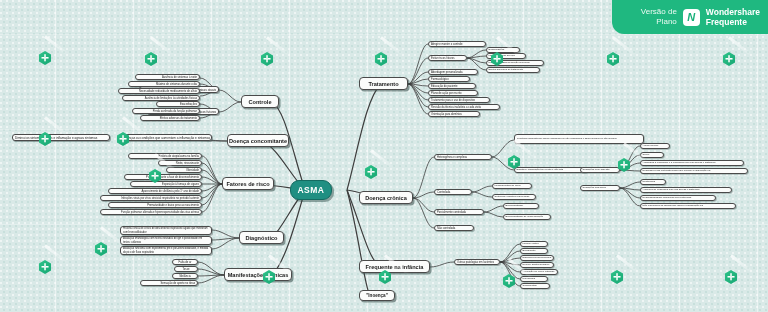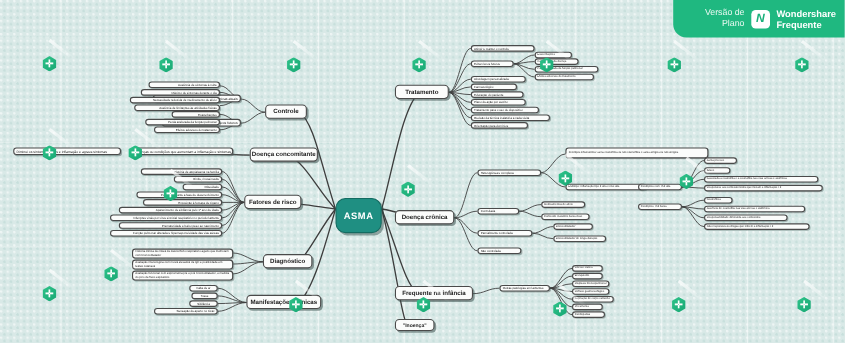--- a/index.html
+++ b/index.html
@@ -196,21 +196,21 @@
       <path d="M500 262 C 508 262 512 244 520 244"></path>
       <path d="M500 262 C 508 262 512 251 520 251"></path>
       <path d="M500 262 C 508 262 512 258 520 258"></path>
       <path d="M500 262 C 508 262 512 265 520 265"></path>
       <path d="M500 262 C 508 262 512 272 520 272"></path>
       <path d="M500 262 C 508 262 512 279 520 279"></path>
       <path d="M500 262 C 508 262 512 286 520 286"></path>
     </g>
   </svg>
 
-  <div class="node root" style="left:305px;top:180px;width:42px;height:32px">ASMA</div>
+  <div class="node root" style="left:290px;top:180px;width:42px;height:20px">ASMA</div>
 
   <div class="node lvl1" style="left:241px;top:95px;width:38px;height:13px">Controle</div>
   <div class="node lvl1" style="left:227px;top:134px;width:62px;height:13px">Doença concomitante</div>
   <div class="node lvl1" style="left:222px;top:177px;width:52px;height:13px">Fatores de risco</div>
   <div class="node lvl1" style="left:239px;top:231px;width:45px;height:13px">Diagnóstico</div>
   <div class="node lvl1" style="left:224px;top:268px;width:68px;height:13px">Manifestações clínicas</div>
 
   <div class="node lvl1" style="left:359px;top:77px;width:49px;height:13px">Tratamento</div>
   <div class="node lvl1" style="left:359px;top:191px;width:54px;height:13px">Doença crônica</div>
   <div class="node lvl1" style="left:359px;top:260px;width:71px;height:13px">Frequente na infância</div>

